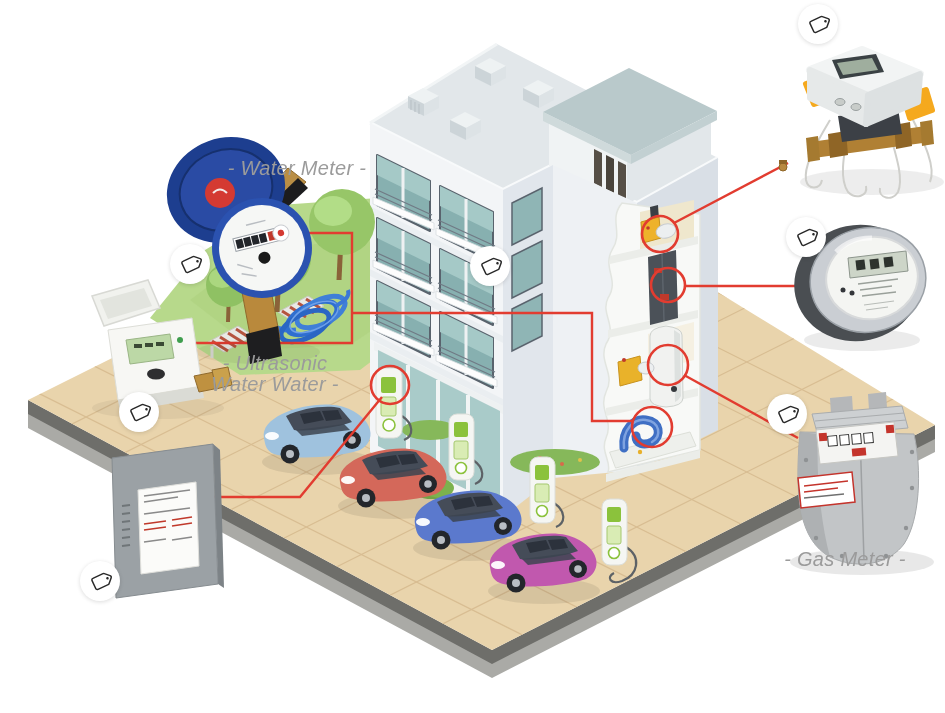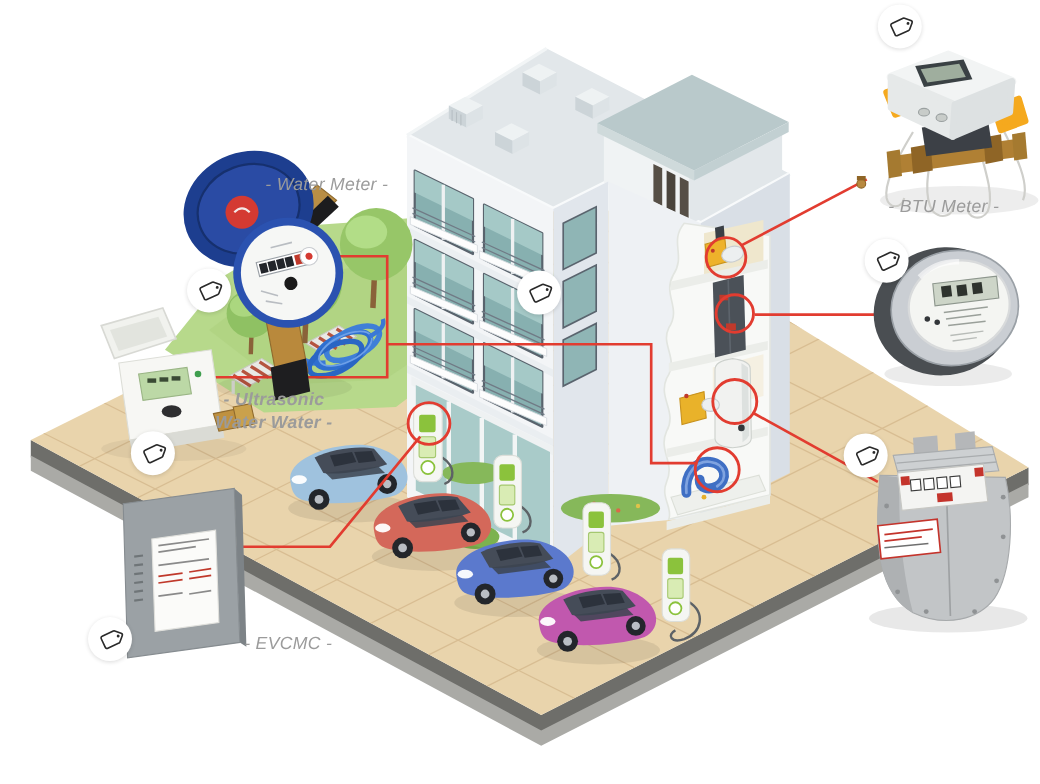--- a/index.html
+++ b/index.html
@@ -1,19 +1,19 @@
 <!DOCTYPE html>
 <html><head>
 <meta charset="utf-8">
 <style>
   html,body{margin:0;padding:0;background:#fff;}
   .stage{position:relative;width:945px;height:713px;background:#ffffff;overflow:hidden;
          font-family:"Liberation Sans",sans-serif;}
   .stage svg.art{position:absolute;left:0;top:0;}
-  .dev-label{position:absolute;color:#9b9b9b;font-style:italic;font-size:16px;line-height:21px;
+  .dev-label{position:absolute;color:#9b9b9b;font-style:italic;font-size:20px;line-height:21px;
              text-align:center;letter-spacing:.3px;width:170px;pointer-events:none;}
   .tag-badge{position:absolute;width:40px;height:40px;border-radius:50%;background:#fff;
              box-shadow:0 1px 4px rgba(0,0,0,.14);display:flex;align-items:center;justify-content:center;}
   .tag-badge svg{transform:rotate(20deg) scaleX(-1);}
 </style>
 </head>
 <body>
 
 <div class="stage">
 
@@ -564,20 +564,19 @@
       </svg>
 </div>
 <div class="tag-badge" style="left:767px;top:394px;">
   <svg width="21" height="21" viewBox="0 0 24 24">
         <path d="M21.4,11.6l-9-9C12,2.2,11.6,2,11,2H4C2.9,2,2,2.9,2,4v7c0,0.6,0.2,1.1,0.6,1.4l9,9c0.4,0.4,0.9,0.6,1.4,0.6s1.1-0.2,1.4-0.6l7-7c0.4-0.4,0.6-0.9,0.6-1.4S21.8,11.9,21.4,11.6z" fill="#fff" stroke="#2a2a2a" stroke-width="1.7"></path>
         <circle cx="5.8" cy="5.8" r="1.5" fill="#2a2a2a"></circle>
       </svg>
 </div>
 
 <div class="dev-label" style="left:212px;top:158px;">- Water Meter -</div>
-<div class="dev-label" style="left:164px;top:353px;font-weight:bold;">
+<div class="dev-label" style="left:190px;top:353px;">
   <span>- Ultrasonic</span><br>
   <span>Water Water -</span>
 </div>
-<div class="dev-label" style="left:177px;top:575px;">- EVCMC -</div>
-<div class="dev-label" style="left:773px;top:178px;">- BTU Meter -</div>
+<div class="dev-label" style="left:760px;top:549px;">- Gas Meter -</div>
 
 </div>
 
 </body></html>

